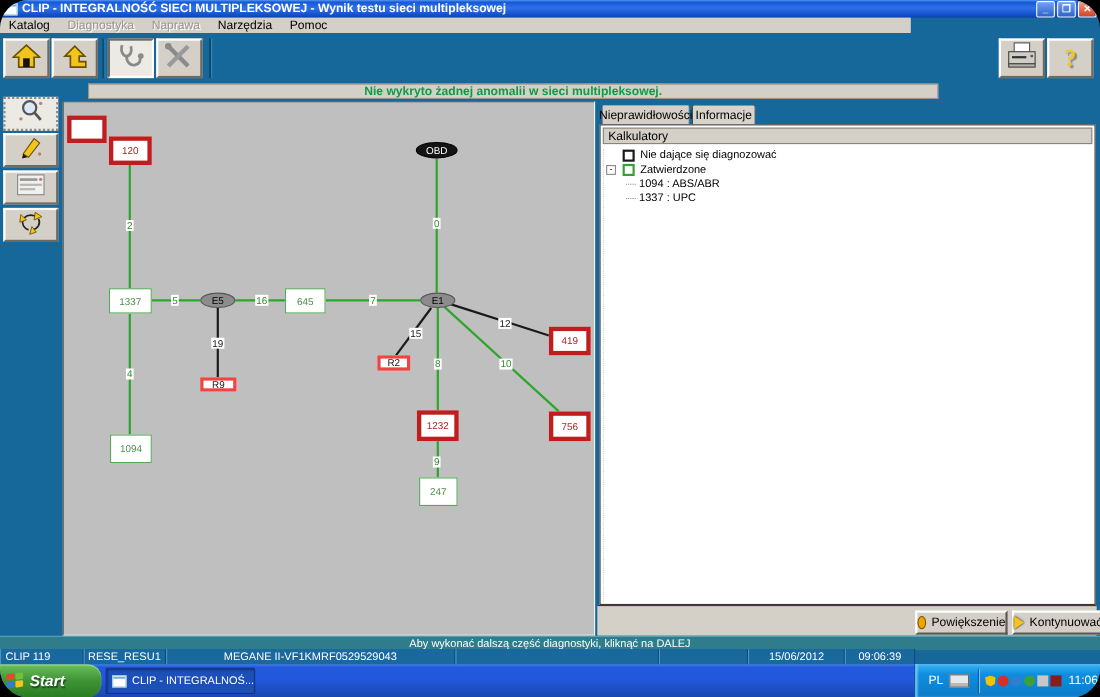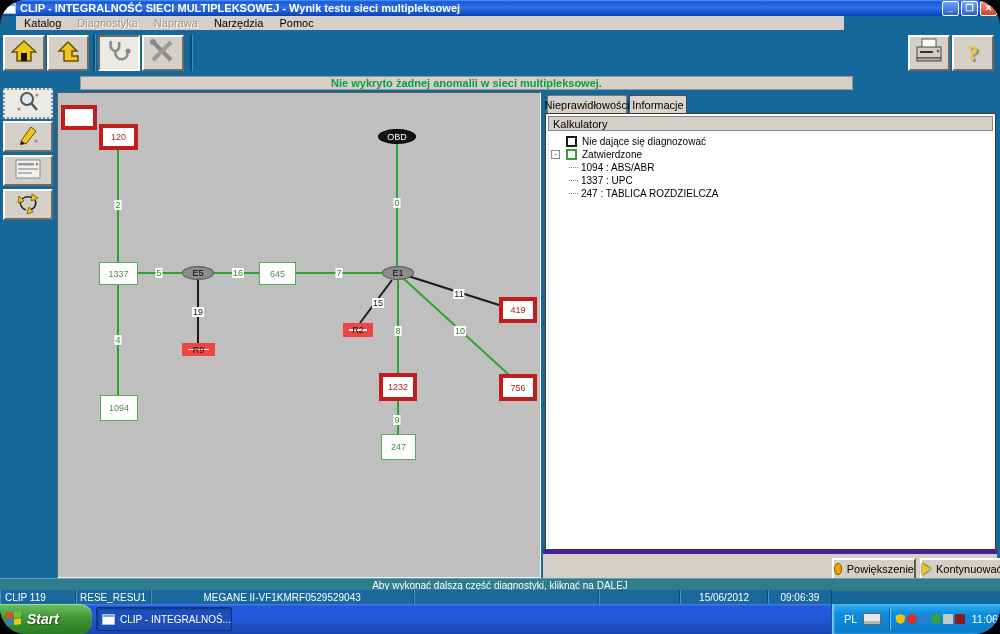--- a/index.html
+++ b/index.html
@@ -12,21 +12,21 @@
     display:flex;align-items:center;color:#fff;font-size:11px;font-weight:bold;}
   .titlebar .appicon{width:11px;height:9px;margin:0 4px 0 3px;background:#fff;border:1px solid #9cc;
     box-shadow:inset 0 2px 0 #7aa7e8;}
   .titlebar .tbtns{margin-left:auto;display:flex;gap:2px;padding-right:3px;}
   .tbtn{width:15px;height:13px;border-radius:2px;border:1px solid #fff;
     display:flex;align-items:center;justify-content:center;color:#fff;font-size:9px;line-height:9px;
     background:linear-gradient(180deg,#6FA3F2,#2E62C8);}
   .tbtn.close{background:linear-gradient(180deg,#F29A80,#D14224);}
 
   
-  .menubar{position:absolute;left:16px;top:16px;width:828px;height:14px;background:#D4D0C8;
+  .menubar{position:absolute;left:0;top:16px;width:828px;height:14px;background:#D4D0C8;
     border-bottom:1px solid #0ea5e9;display:flex;align-items:center;font-size:11px;color:#000;}
   .menu-item{padding:0 8px;}
   .menu-item.disabled{color:#9a968e;text-shadow:1px 1px 0 #fff;}
 
   
   .toolbar{position:absolute;left:0;top:30px;width:1000px;height:44px;background:#16689B;}
   .tool-btn{position:absolute;top:5px;width:42px;height:36px;background:#D4D0C8;
     border-top:2px solid #fff;border-left:2px solid #fff;border-right:2px solid #6e6a64;border-bottom:2px solid #6e6a64;
     display:flex;align-items:center;justify-content:center;box-sizing:border-box;}
   .tool-btn.pressed{background:#ECEAE4;border-top:2px solid #6e6a64;border-left:2px solid #6e6a64;
@@ -47,21 +47,21 @@
 
   
   .diagram{position:absolute;left:57px;top:92px;width:484px;height:486px;background:#BFBFBF;
     border-top:1px solid #5a5a5a;border-left:1px solid #5a5a5a;border-right:1px solid #f4f4f4;border-bottom:1px solid #f4f4f4;
     box-sizing:border-box;overflow:hidden;}
   .diagram svg{position:absolute;left:0;top:0;}
   .node{position:absolute;display:flex;align-items:center;justify-content:center;
     font-size:9px;box-sizing:border-box;background:#fff;}
   .node.red{border:4px solid #C01E1E;color:#B02424;}
   .node.green{border:1px solid #57A857;color:#4E8E4E;}
-  .node.relay{border:6px solid #ef4444;color:#1a1a1a;text-align:right;}
+  .node.relay{border:3px solid #ef4444;color:#1a1a1a;text-align:right;}
   .node.hub{background:#8C8C8C;border:1px solid #565656;border-radius:50%;color:#000;}
   .node.obd{background:#141414;border:1px solid #000;border-radius:50%;color:#fff;}
   .edge-label{position:absolute;transform:translate(-50%,-50%);background:#fff;
     font-size:9px;line-height:10px;padding:0 1px;}
   .edge-label.green{color:#2E8B2E;}
   .edge-label.black{color:#1a1a1a;}
 
   
   .tab{position:absolute;top:95px;height:18px;background:#D4D0C8;border:1px solid #7a7a7a;border-bottom:none;
     border-top-left-radius:2px;border-top-right-radius:2px;box-sizing:border-box;
@@ -81,21 +81,21 @@
   .cbx.black{border:2px solid #1a1a1a;}
   .cbx.green{border:2px solid #35A035;}
   .tree-row .dash{position:absolute;left:20px;top:6px;width:9px;border-top:1px dotted #8a8a8a;}
   .tree-row .lbl{position:absolute;left:33px;top:0;height:13px;display:flex;align-items:center;}
   .tree-row.leaf .lbl{left:32px;}
   .tree-row.selected .sel-bg{position:absolute;left:24px;right:0;top:0;bottom:0;background:#000080;}
   .tree-row.selected .lbl{color:#fff;z-index:1;}
 
   
   .actionstrip{position:absolute;left:543px;top:550px;width:454px;height:28px;background:#D4D0C8;
-    border-top:4px solid #4c1d95;box-sizing:border-box;text-align:center;}
+    border-top:1px solid #4c1d95;box-sizing:border-box;text-align:center;}
   .act-btn{position:absolute;top:4px;height:22px;background:#D4D0C8;
     border-top:2px solid #fff;border-left:2px solid #fff;border-right:2px solid #5e5a54;border-bottom:2px solid #5e5a54;
     box-sizing:border-box;display:flex;align-items:center;justify-content:center;gap:5px;font-size:11px;color:#000;}
   .ico-circle{width:10px;height:10px;border-radius:50%;background:#F0A400;border:1px solid #7a5500;}
   .ico-play{width:0;height:0;border-left:9px solid #F2C41D;border-top:6px solid transparent;border-bottom:6px solid transparent;
     filter:drop-shadow(0 0 1px #000);}
 
   
   .infobar{position:absolute;left:0;top:578px;width:1000px;height:12px;background:#2E7C8C;
     border-top:1px solid #57a5b5;display:flex;align-items:center;justify-content:center;
@@ -284,21 +284,21 @@
       <div class="node green" style="left: 323px; top: 341px; width: 35px; height: 26px;">247</div>
       <div class="edge-label green" style="left: 60px; top: 112px;">2</div>
       <div class="edge-label green" style="left: 339px; top: 110px;">0</div>
       <div class="edge-label green" style="left: 101px; top: 180px;">5</div>
       <div class="edge-label green" style="left: 180px; top: 180px;">16</div>
       <div class="edge-label green" style="left: 281px; top: 180px;">7</div>
       <div class="edge-label green" style="left: 60px; top: 247px;">4</div>
       <div class="edge-label black" style="left: 140px; top: 219px;">19</div>
       <div class="edge-label black" style="left: 320px; top: 210px;">15</div>
       <div class="edge-label green" style="left: 340px; top: 238px;">8</div>
-      <div class="edge-label black" style="left: 401px; top: 201px;">11</div>
+      <div class="edge-label black" style="left: 401px; top: 201px;">12</div>
       <div class="edge-label green" style="left: 402px; top: 238px;">10</div>
       <div class="edge-label green" style="left: 339px; top: 327px;">9</div>
     </div>
 
   <div class="tab" style="left:547px;width:80px">
     <span>Nieprawidłowości</span>
   </div>
   <div class="tab active" style="left:629px;width:58px">
     <span>Informacje</span>
   </div>
@@ -318,24 +318,20 @@
           <span class="lbl">Zatwierdzone</span>
         </div>
         <div class="tree-row leaf">
           <span class="dash"></span>
           <span class="lbl">1094 : ABS/ABR</span>
         </div>
         <div class="tree-row leaf">
           <span class="dash"></span>
           <span class="lbl">1337 : UPC</span>
         </div>
-        <div class="tree-row leaf">
-          <span class="dash"></span>
-          <span class="lbl">247 : TABLICA ROZDZIELCZA</span>
-        </div>
       </div>
   </div>
 
   <div class="actionstrip">
     <div class="act-btn" style="left:289px;width:84px">
       <span class="ico-circle"></span>
       <span>Powiększenie</span>
     </div>
     <div class="act-btn" style="left:377px;width:84px">
       <span class="ico-play"></span>

